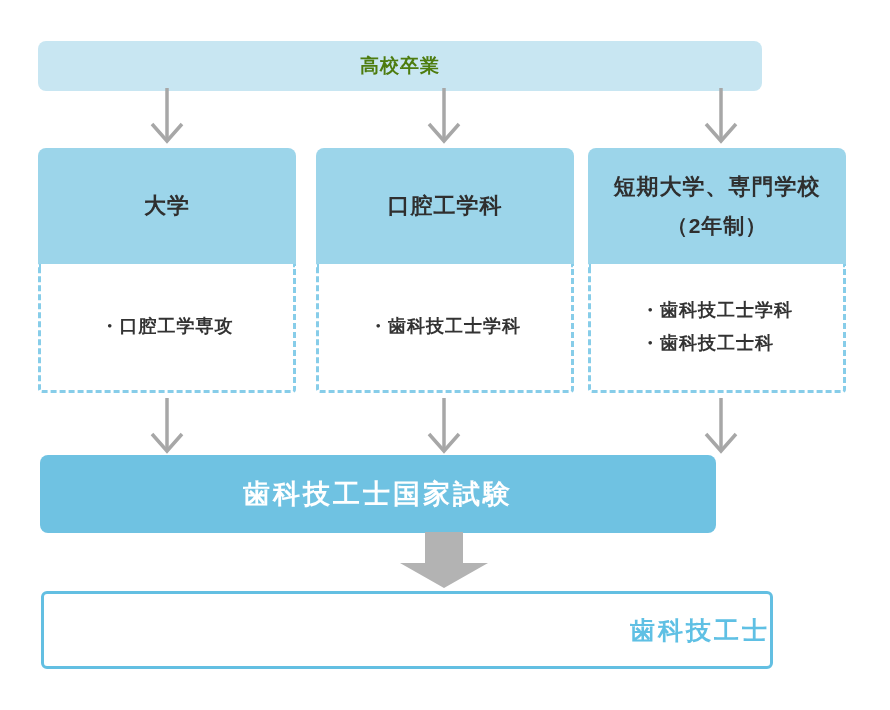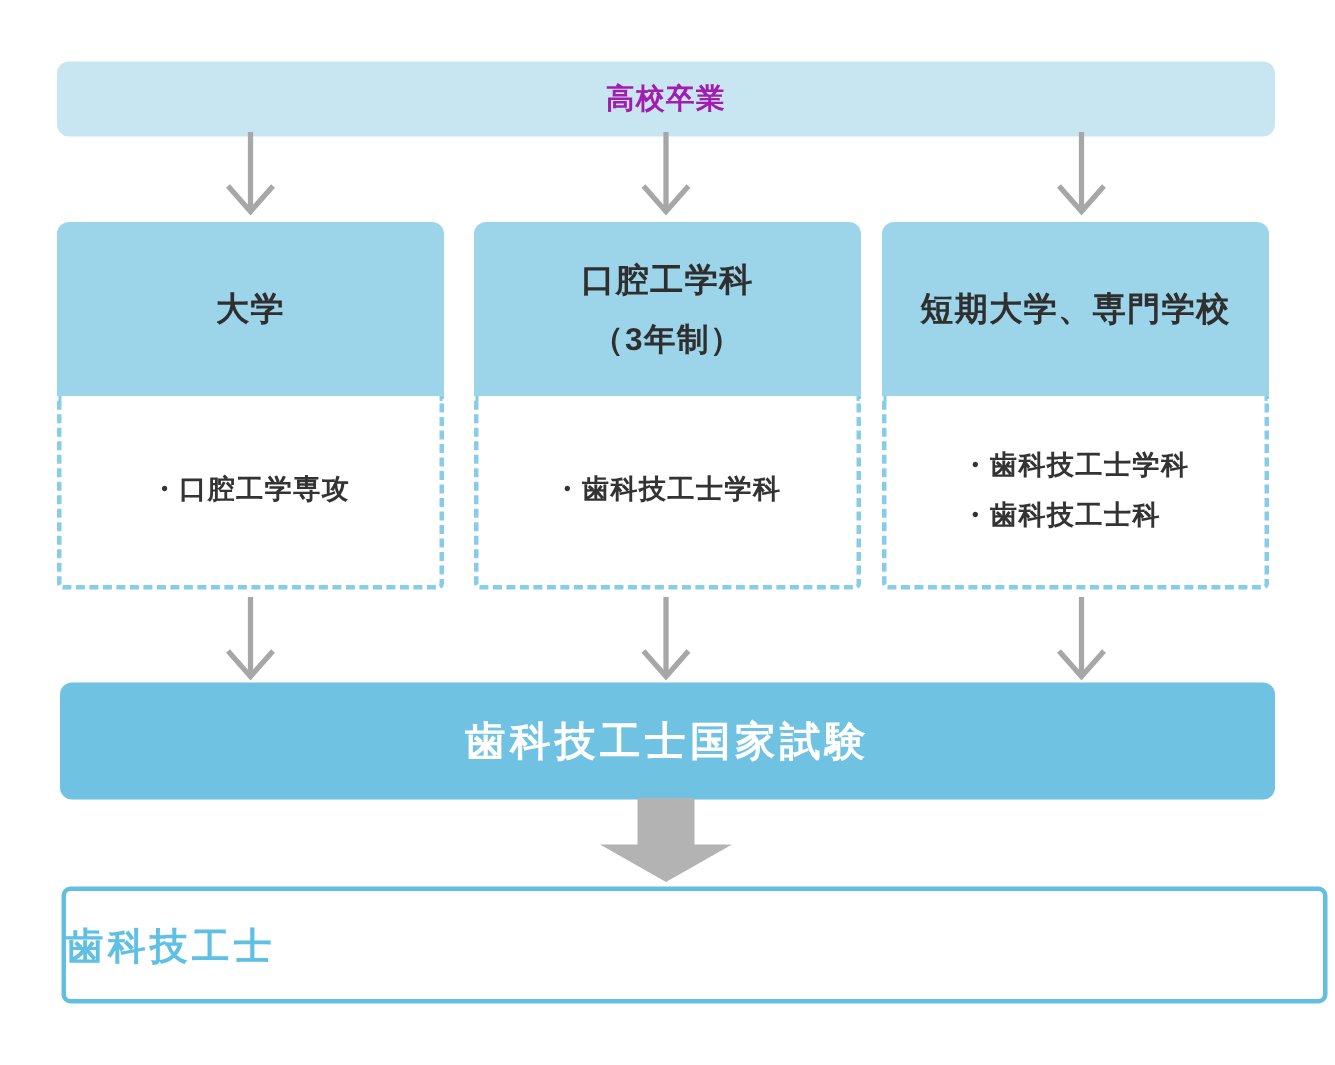--- a/index.html
+++ b/index.html
@@ -13,25 +13,25 @@
     width: 890px;
     height: 710px;
     background: #ffffff;
     overflow: hidden;
   }
 
   
   .start-bar {
     position: absolute;
     left: 38px; top: 41px;
-    width: 812px; height: 50px;
+    width: 724px; height: 50px;
     background: #c8e6f2;
     border-radius: 8px;
     display: flex; align-items: center; justify-content: center;
-    font-size: 19px; font-weight: bold; color: #a21caf;
+    font-size: 19px; font-weight: bold; color: #4d7c0f;
     letter-spacing: 1px;
   }
 
   
   .thin-arrow {
     position: absolute;
     width: 36px; height: 58px;
   }
   .thin-arrow.row1 { top: 87px; }
   .thin-arrow.row2 { top: 397px; }
@@ -79,44 +79,44 @@
     color: #333333;
     line-height: 1.85;
     letter-spacing: 1px;
     white-space: nowrap;
   }
 
   
   .exam-bar {
     position: absolute;
     left: 40px; top: 455px;
-    width: 810px; height: 78px;
+    width: 676px; height: 78px;
     background: #6fc2e2;
     border-radius: 8px;
     display: flex; align-items: center; justify-content: center;
     font-size: 27px; font-weight: bold; color: #ffffff;
     letter-spacing: 3px;
   }
 
   
   .big-arrow {
     position: absolute;
     left: 399px; top: 532px;
     width: 90px; height: 57px;
   }
 
   
   .result-box {
     position: absolute;
     left: 41px; top: 591px;
-    width: 844px; height: 78px;
+    width: 732px; height: 78px;
     background: #ffffff;
     border: 3px solid #63bfe2;
     border-radius: 6px;
-    display: flex; align-items: center; justify-content: flex-start;
+    display: flex; align-items: center; justify-content: flex-end;
     font-size: 25px; font-weight: bold; color: #5fc0e4;
     letter-spacing: 3px;
   }
 </style>
 </head>
 <body>
 
 <div class="canvas">
 
   <div class="start-bar">
@@ -143,32 +143,32 @@
     <div class="path-body">
       <div class="dept-list">
         <div class="dept-item">・口腔工学専攻</div>
       </div>
     </div>
   </div>
 
   <div class="path-col c2">
     <div class="path-header">
       <div class="path-title">口腔工学科</div>
-      <div class="path-duration">（3年制）</div>
     </div>
     <div class="path-body">
       <div class="dept-list">
         <div class="dept-item">・歯科技工士学科</div>
       </div>
     </div>
   </div>
 
   <div class="path-col c3">
     <div class="path-header">
       <div class="path-title">短期大学、専門学校</div>
+      <div class="path-duration">（2年制）</div>
     </div>
     <div class="path-body">
       <div class="dept-list">
         <div class="dept-item">・歯科技工士学科</div>
         <div class="dept-item">・歯科技工士科</div>
       </div>
     </div>
   </div>
 
   <svg class="thin-arrow row2 c1" viewBox="0 0 36 58">

